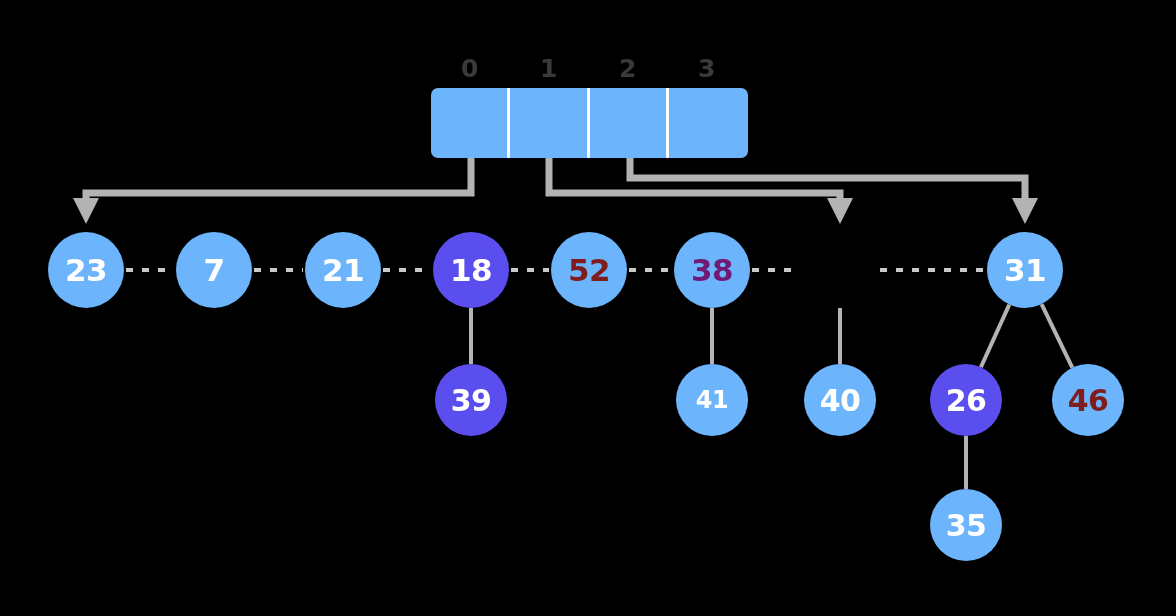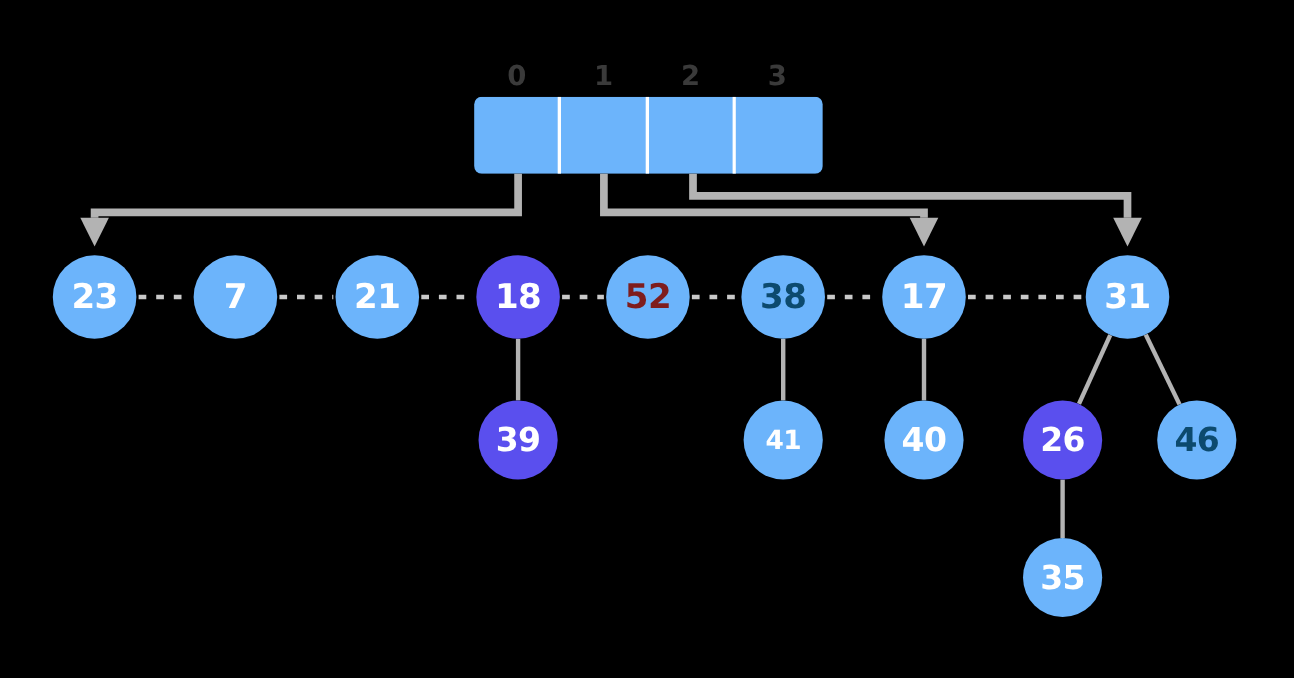--- a/index.html
+++ b/index.html
@@ -110,24 +110,23 @@
       <path d="M 630 158 L 630 178 L 1025 178 L 1025 198" fill="none" stroke="#b3b3b3" stroke-width="7" stroke-linecap="butt"></path>
       <polygon points="1012,198 1038,198 1025,224" fill="#b3b3b3"></polygon>
     </svg>
 
   <div id="node-layer">
       <div class="node" style="left: 86px; top: 270px; width: 76px; height: 76px; background: rgb(108, 180, 251); color: rgb(255, 255, 255); font-size: 31px;">23</div>
       <div class="node" style="left: 214px; top: 270px; width: 76px; height: 76px; background: rgb(108, 180, 251); color: rgb(255, 255, 255); font-size: 31px;">7</div>
       <div class="node" style="left: 343px; top: 270px; width: 76px; height: 76px; background: rgb(108, 180, 251); color: rgb(255, 255, 255); font-size: 31px;">21</div>
       <div class="node" style="left: 471px; top: 270px; width: 76px; height: 76px; background: rgb(90, 79, 238); color: rgb(255, 255, 255); font-size: 31px;">18</div>
       <div class="node" style="left: 589px; top: 270px; width: 76px; height: 76px; background: rgb(108, 180, 251); color: #7f1d1d; font-size: 31px;">52</div>
-      <div class="node" style="left: 712px; top: 270px; width: 76px; height: 76px; background: rgb(108, 180, 251); color: #0c4a6e; font-size: 31px;">38</div>
-      <div class="node" style="left: 840px; top: 270px; width: 76px; height: 76px; background: rgb(108, 180, 251); color: rgb(255, 255, 255); font-size: 31px;">17</div>
+      <div class="node" style="left: 712px; top: 270px; width: 76px; height: 76px; background: rgb(108, 180, 251); color: #701a75; font-size: 31px;">38</div>
       <div class="node" style="left: 1025px; top: 270px; width: 76px; height: 76px; background: rgb(108, 180, 251); color: rgb(255, 255, 255); font-size: 31px;">31</div>
       <div class="node" style="left: 471px; top: 400px; width: 72px; height: 72px; background: rgb(90, 79, 238); color: rgb(255, 255, 255); font-size: 30px;">39</div>
       <div class="node" style="left: 712px; top: 400px; width: 72px; height: 72px; background: rgb(108, 180, 251); color: rgb(255, 255, 255); font-size: 24px;">41</div>
       <div class="node" style="left: 840px; top: 400px; width: 72px; height: 72px; background: rgb(108, 180, 251); color: rgb(255, 255, 255); font-size: 30px;">40</div>
       <div class="node" style="left: 966px; top: 400px; width: 72px; height: 72px; background: rgb(90, 79, 238); color: rgb(255, 255, 255); font-size: 30px;">26</div>
-      <div class="node" style="left: 1088px; top: 400px; width: 72px; height: 72px; background: rgb(108, 180, 251); color: #0c4a6e; font-size: 30px; text-align: right;">46</div>
+      <div class="node" style="left: 1088px; top: 400px; width: 72px; height: 72px; background: rgb(108, 180, 251); color: #7f1d1d; font-size: 30px; text-align: right;">46</div>
       <div class="node" style="left: 966px; top: 525px; width: 72px; height: 72px; background: rgb(108, 180, 251); color: rgb(255, 255, 255); font-size: 30px;">35</div>
     </div>
 
 </div>
 
 </body></html>

